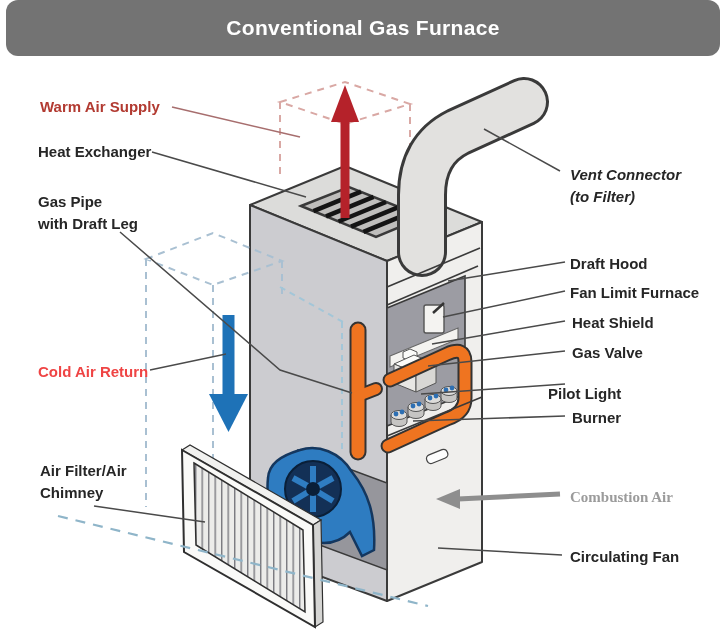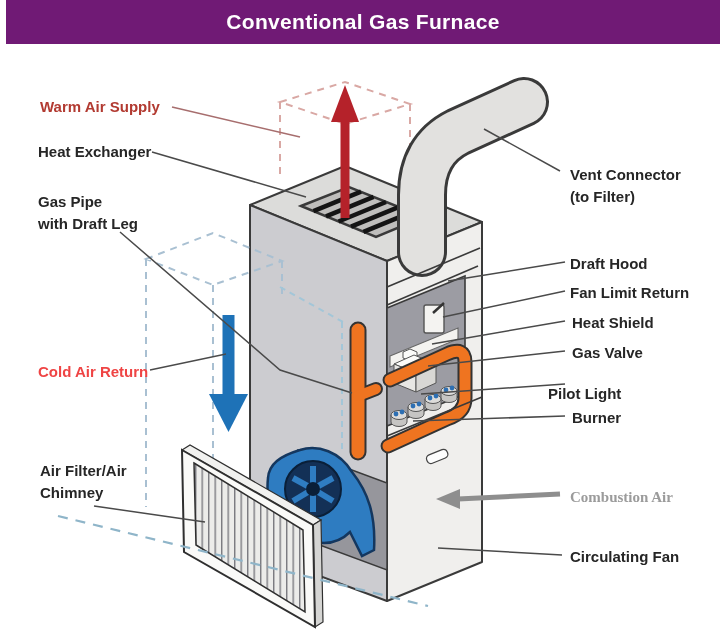--- a/index.html
+++ b/index.html
@@ -1,19 +1,19 @@
 <!DOCTYPE html>
 <html><head>
 <meta charset="utf-8">
 <style>
   html,body{margin:0;padding:0;background:#ffffff;}
   .stage{position:relative;width:720px;height:632px;background:#ffffff;overflow:hidden;
          font-family:"Liberation Sans", sans-serif;}
-  .titlebar{position:absolute;left:6px;top:0;width:714px;height:44px;background:#701a75;
-            display:flex;align-items:center;justify-content:center;}
+  .titlebar{position:absolute;left:6px;top:0;width:714px;height:56px;background:#737373;
+            display:flex;align-items:center;justify-content:center;border-radius:12px;}
   .titlebar .t{color:#ffffff;font-size:21px;font-weight:bold;letter-spacing:.3px;}
   svg.diagram{position:absolute;left:0;top:0;}
   .lbl{position:absolute;font-size:15px;font-weight:bold;color:#262626;white-space:nowrap;line-height:22px;}
   .lbl.two{line-height:22px;}
   .lbl.warm{color:#b23a31;}
   .lbl.cold{color:#ef4444;}
   .lbl.gray{color:#9b9b9b;}
 </style>
 </head>
 <body>
@@ -193,26 +193,26 @@
   <div class="lbl two" style="left:38px;top:191px;">
     <div>Gas Pipe</div>
     <div>with Draft Leg</div>
   </div>
   <div class="lbl cold" style="left:38px;top:361px;">Cold Air Return</div>
   <div class="lbl two" style="left:40px;top:460px;">
     <div>Air Filter/Air</div>
     <div>Chimney</div>
   </div>
 
-  <div class="lbl two" style="left:570px;top:164px;">
+  <div class="lbl two" style="left:570px;top:164px;font-style:italic;">
     <div>Vent Connector</div>
     <div>(to Filter)</div>
   </div>
   <div class="lbl" style="left:570px;top:253px;">Draft Hood</div>
-  <div class="lbl" style="left:570px;top:282px;">Fan Limit Return</div>
+  <div class="lbl" style="left:570px;top:282px;">Fan Limit Furnace</div>
   <div class="lbl" style="left:572px;top:312px;">Heat Shield</div>
   <div class="lbl" style="left:572px;top:342px;">Gas Valve</div>
   <div class="lbl" style="left:548px;top:375px;margin-top:8px;">Pilot Light</div>
   <div class="lbl" style="left:572px;top:407px;">Burner</div>
   <div class="lbl gray" style="left:570px;top:486px;font-family:Liberation Serif, serif;">Combustion Air</div>
   <div class="lbl" style="left:570px;top:546px;">Circulating Fan</div>
 
 </div>
 
 </body></html>

